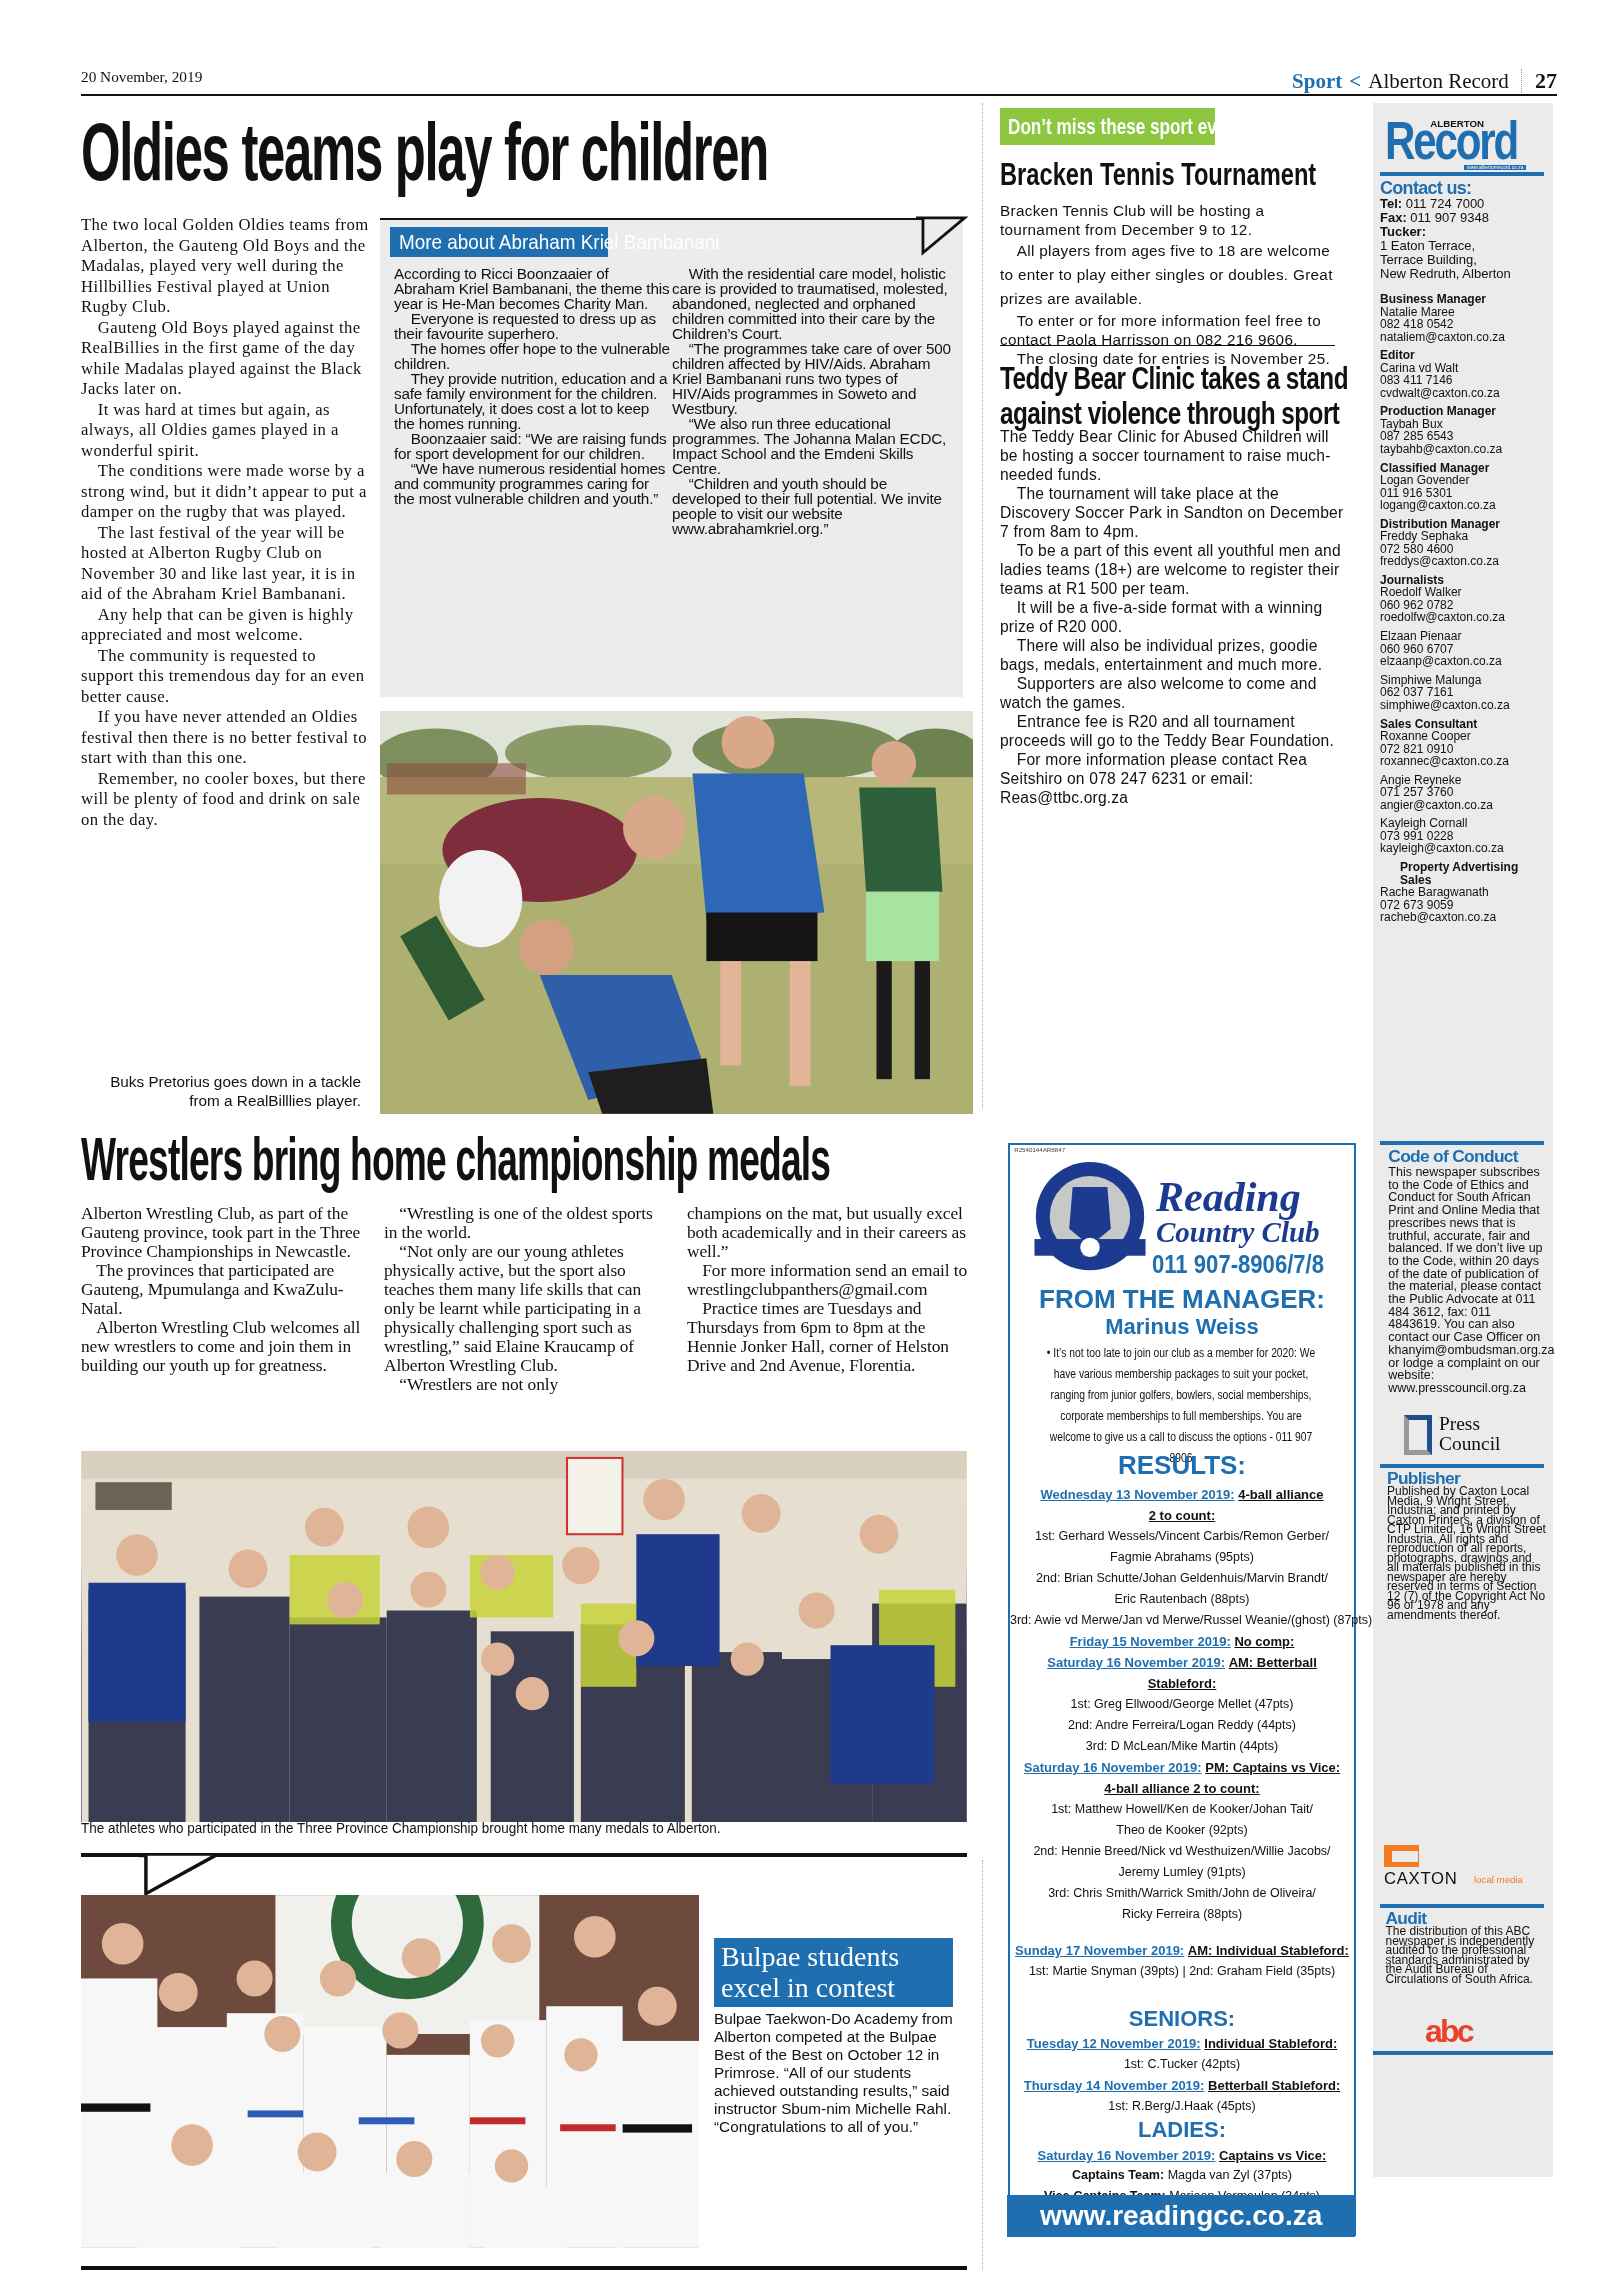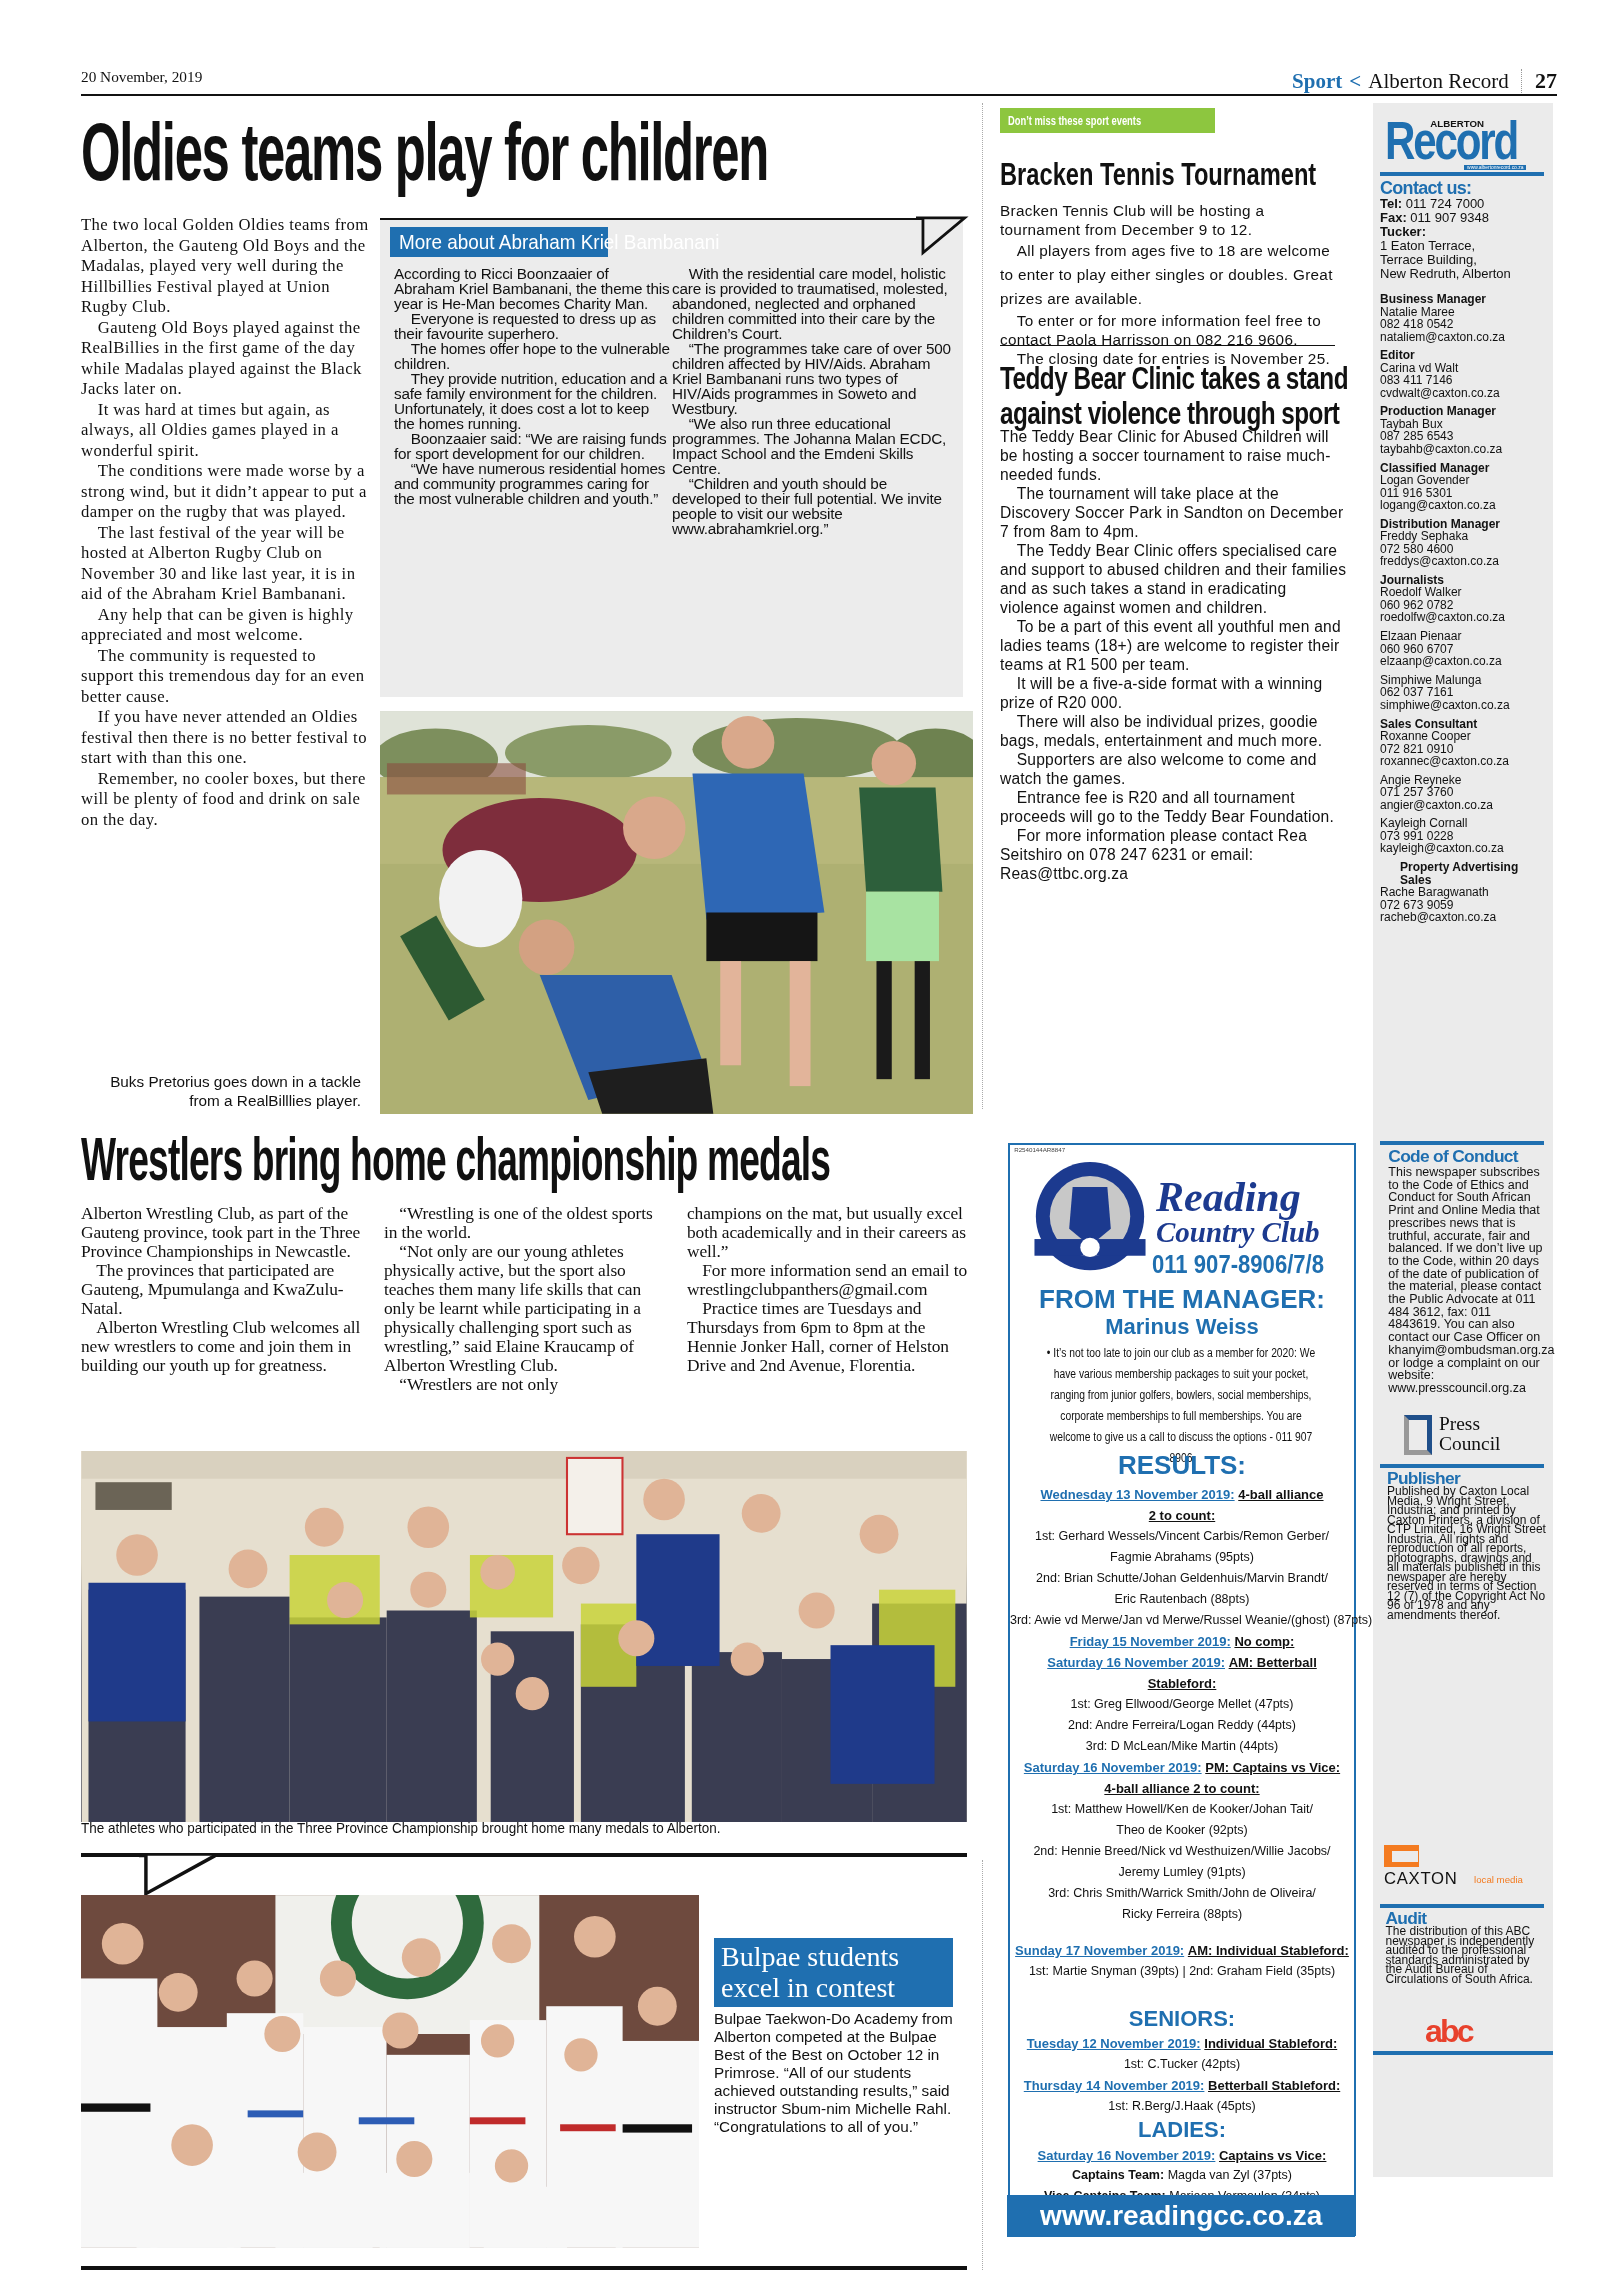--- a/index.html
+++ b/index.html
@@ -32,21 +32,21 @@
   #more-col1 { position:absolute; left: 14px; top: 46px; width: 278px; }
   #more-col2 { position:absolute; left: 292px; top: 46px; width: 285px; }
   #more-box .body-sans { font-size: 15.3px; line-height: 15px; letter-spacing: -0.2px; }
 
   
   #photo-rugby { left: 380px; top: 711px; width: 593px; height: 403px; background: linear-gradient(180deg, #cfd8c5 0%, #9fb18a 18%, #c8c08d 40%, #b9b57d 70%, #a8a56f 100%); overflow: hidden; }
   #caption-rugby { left: 104px; top: 1072px; width: 257px; text-align: right; font-size: 15.3px; line-height: 19.4px; }
 
   
   #col-events-rule { left: 982px; top: 103px; width: 0; height: 1006px; border-left: 1.4px dotted #aaa; }
-  #events-tag { left: 1000px; top: 108px; background: #8dc63f; color: #fff; font-weight: bold; font-size: 12px; padding: 5.6px 8.3px; width: 215px; white-space: nowrap; }
+  #events-tag { left: 1000px; top: 108px; background: #8dc63f; color: #fff; font-weight: bold; font-size: 22px; padding: 5.6px 8.3px; width: 215px; white-space: nowrap; }
   #events-tag span { display:inline-block; transform: scaleX(0.78); transform-origin:left; }
   #bracken-title { left: 1000px; top: 156px; font-size: 32px; white-space: nowrap; transform: scaleX(0.74); transform-origin:left top; }
   #bracken-body { left: 1000px; top: 201px; width: 347px; font-size: 15.3px; line-height: 13px; letter-spacing: 0.3px; }
   #events-rule { left: 1000px; top: 345px; width: 335px; height: 1.4px; background: #111; }
   #teddy-title { left: 1000px; top: 361px; font-size: 32px; line-height: 35px; white-space: nowrap; transform: scaleX(0.76); transform-origin:left top; font-weight: bold; letter-spacing:-0.7px; }
   #teddy-body { left: 1000px; top: 427px; width: 347px; font-size: 15.6px; line-height: 13px; letter-spacing: 0.2px; }
 
   
   #sidebar { left: 1373px; top: 103px; width: 180px; height: 2074px; background: #ebebeb; }
   .sb-rule { position:absolute; left: 7px; width: 164px; height: 4.2px; background: #1f6fb0; }
@@ -183,21 +183,20 @@
   <p class="para first" style="line-height:19px">Bracken Tennis Club will be hosting a tournament from December 9 to 12.</p>
   <p class="para" style="line-height:24px">All players from ages five to 18 are welcome to enter to play either singles or doubles. Great prizes are available.</p>
   <p class="para" style="line-height:19px">To enter or for more information feel free to contact Paola Harrisson on 082 216 9606.</p>
   <p class="para" style="line-height:19px">The closing date for entries is November 25.</p>
 </div>
 <div class="abs" id="events-rule"></div>
 <h2 class="abs" id="teddy-title" style="white-space:normal;width:472px;">Teddy Bear Clinic takes a stand against violence through sport</h2>
 <div class="abs body-sans" id="teddy-body">
   <p class="para first" style="line-height:19px">The Teddy Bear Clinic for Abused Children will be hosting a soccer tournament to raise much-needed funds.</p>
   <p class="para" style="line-height:19px">The tournament will take place at the Discovery Soccer Park in Sandton on December 7 from 8am to 4pm.</p>
-  <p class="para" style="line-height:19px">The Teddy Bear Clinic offers specialised care and support to abused children and their families and as such takes a stand in eradicating violence against women and children.</p>
   <p class="para" style="line-height:19px">To be a part of this event all youthful men and ladies teams (18+) are welcome to register their teams at R1 500 per team.</p>
   <p class="para" style="line-height:19px">It will be a five-a-side format with a winning prize of R20 000.</p>
   <p class="para" style="line-height:19px">There will also be  individual prizes, goodie bags, medals, entertainment and much more.</p>
   <p class="para" style="line-height:19px">Supporters are also welcome to come and watch the games.</p>
   <p class="para" style="line-height:19px">Entrance fee is R20 and all tournament proceeds will go to the Teddy Bear Foundation.</p>
   <p class="para" style="line-height:19px">For more information please contact Rea Seitshiro on 078 247 6231 or email: Reas@ttbc.org.za</p>
 </div>
 
 <div class="abs" id="sidebar">
   <div id="logo-record">

